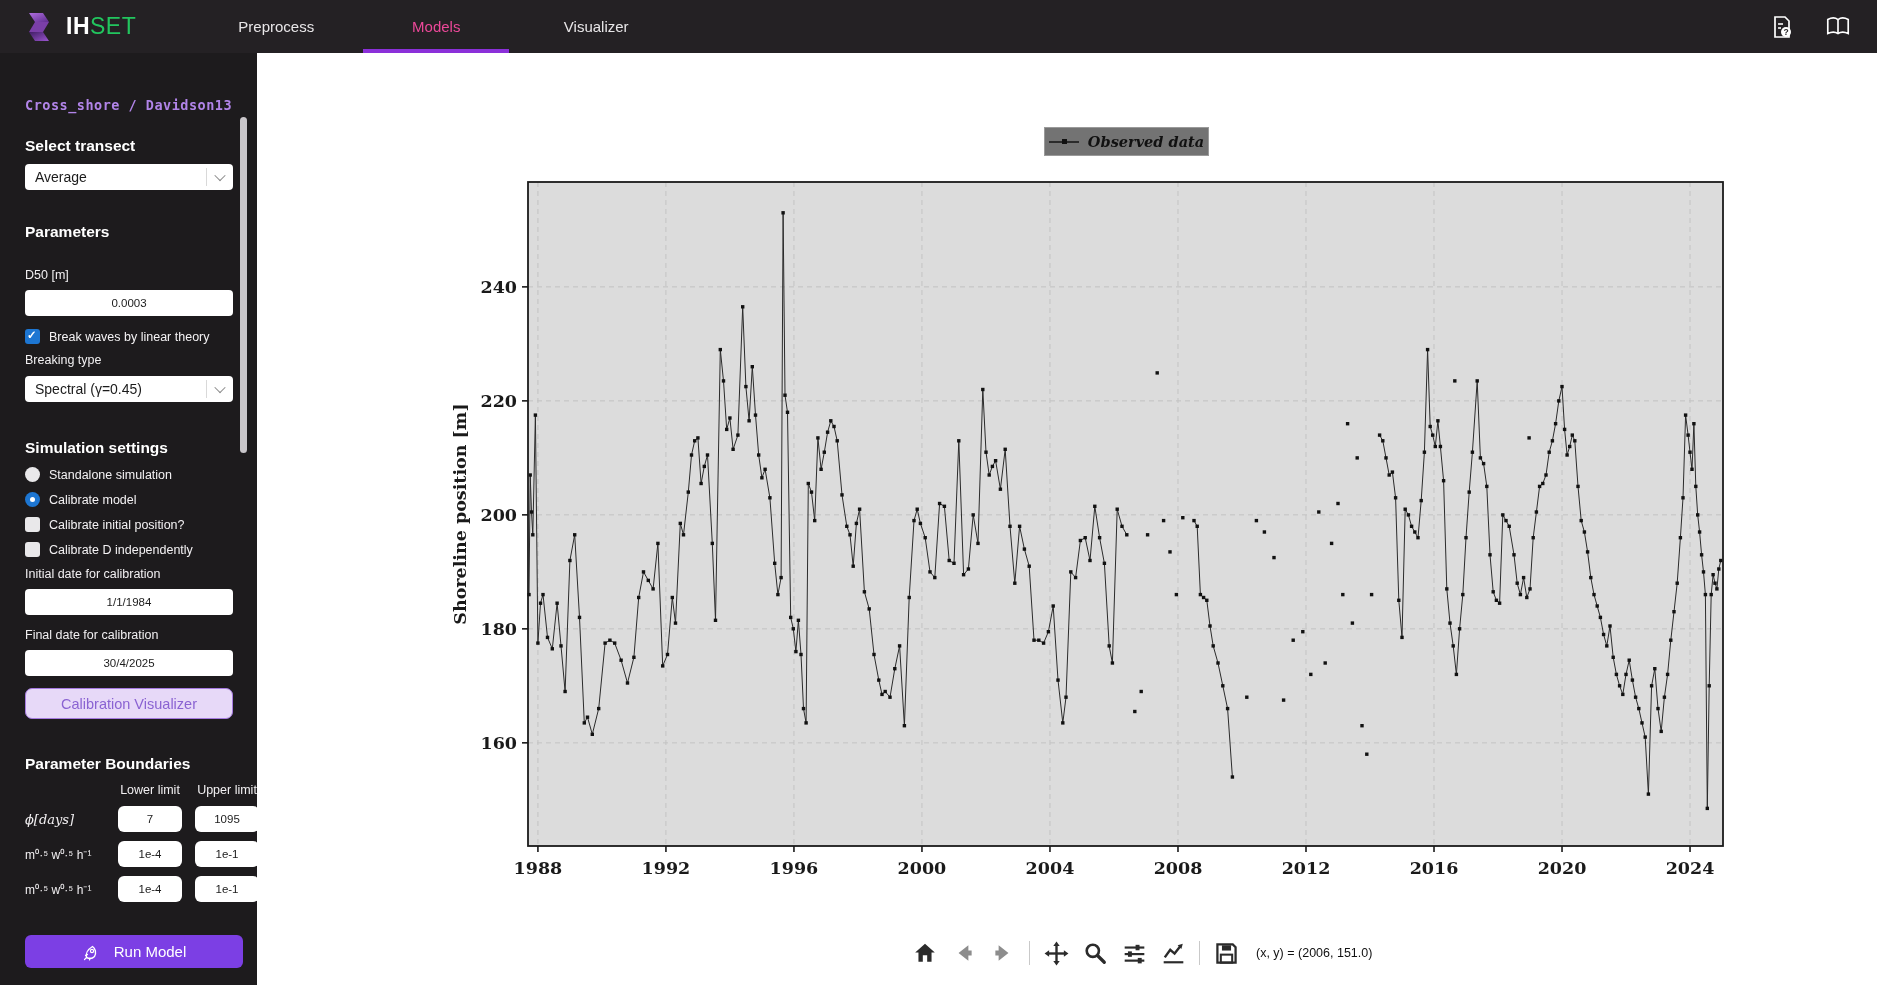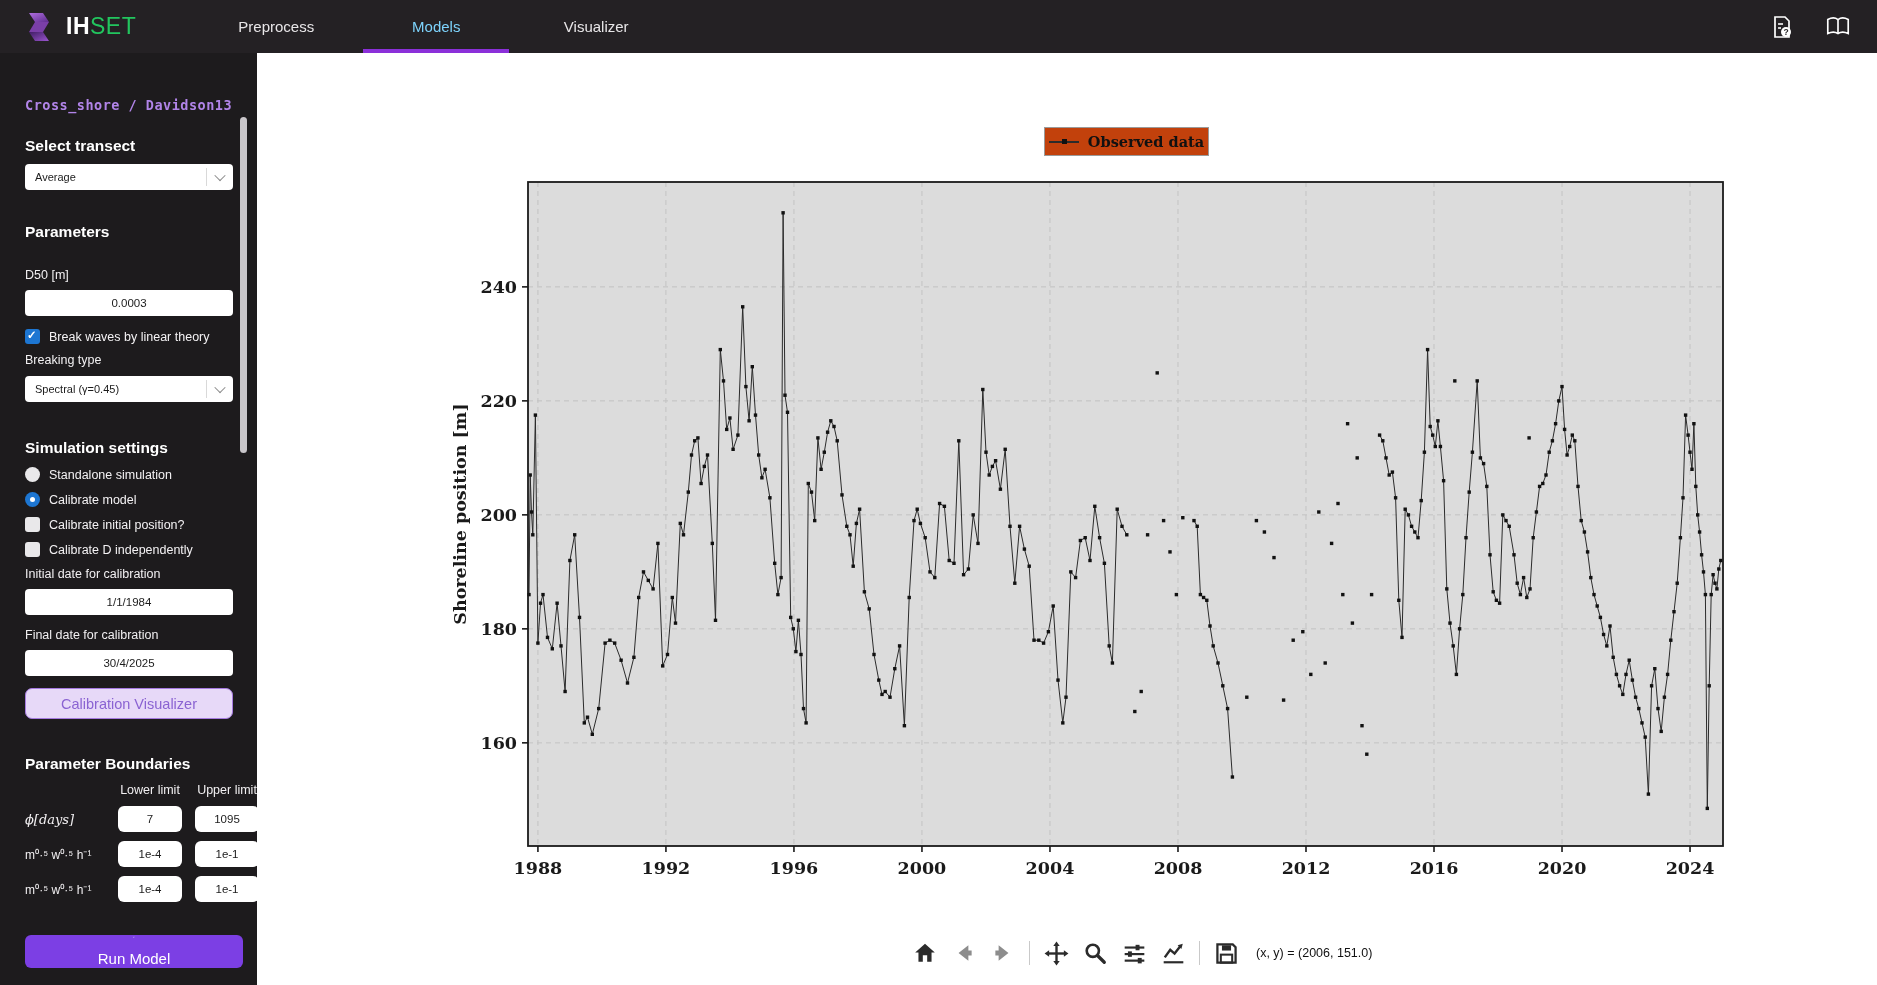--- a/index.html
+++ b/index.html
@@ -6,57 +6,57 @@
   #app{position:relative;width:1877px;height:985px;overflow:hidden;background:#ffffff;}
 
   
   #navbar{position:absolute;left:0;top:0;width:1877px;height:53px;background:#242124;display:flex;align-items:center;z-index:5;}
   #brand{display:flex;align-items:center;gap:10px;margin-left:22px;}
   #brand .brand-text{font-size:23px;letter-spacing:.5px;color:#fff;}
   #brand .bold{font-weight:800;}
   #brand .light{font-weight:300;color:#22c55e;}
   #tabs{display:flex;margin-left:60px;height:53px;}
   .tab{width:160px;height:53px;display:flex;align-items:center;justify-content:center;position:relative;cursor:pointer;color:#e8e6e8;font-size:15px;}
-  .tab.active{color:#7dd3fc;justify-content:center;}
+  .tab.active{color:#ec4899;justify-content:center;}
   .tab.active .underline{position:absolute;left:7px;right:7px;bottom:0;height:4px;background:#8b30d9;}
   #nav-icons{margin-left:auto;margin-right:26px;display:flex;gap:30px;align-items:center;}
   #nav-icons svg{display:block;}
 
   
   #sidebar{position:absolute;left:0;top:53px;width:257px;height:932px;background:#1d1b1d;color:#f4f2f4;box-sizing:border-box;padding:44px 0 0 25px;}
   #sb-scroll{position:absolute;left:240px;top:64px;width:7px;height:336px;border-radius:4px;background:#c9c6ca;}
   .sb-inner{width:208px;}
   #breadcrumb{font-family:"DejaVu Sans Mono",monospace;font-weight:bold;font-size:13.5px;color:#b184e8;letter-spacing:.5px;}
   .sb-heading{font-size:15.5px;font-weight:bold;color:#ffffff;}
   .sb-label{font-size:12.5px;color:#f2f0f2;}
   .sb-select{margin-top:9px;height:26px;background:#ffffff;border-radius:4px;display:flex;align-items:center;cursor:pointer;}
-  .sb-select .val{flex:1;font-size:11px;color:#1b1b1b;padding-left:10px;}
+  .sb-select .val{flex:1;font-size:14px;color:#1b1b1b;padding-left:10px;}
   .sb-select .chev{width:26px;height:18px;border-left:1px solid #d9d9d9;display:flex;align-items:center;justify-content:center;}
   .chev i{display:block;width:7px;height:7px;border-right:1.6px solid #8a8a8a;border-bottom:1.6px solid #8a8a8a;transform:rotate(45deg) translate(-1px,-1px);}
   .sb-input{margin-top:8px;height:26px;background:#ffffff;border:none;border-radius:4px;width:100%;box-sizing:border-box;text-align:center;font-size:11.5px;color:#1b1b1b;font-family:"Liberation Sans",sans-serif;}
   .opt-row{display:flex;align-items:center;gap:9px;margin-top:10px;}
   .opt-row .lbl{font-size:12.5px;color:#f4f2f4;text-align:center;}
   .radio{width:15px;height:15px;border-radius:50%;background:#e9e8ea;flex:0 0 15px;position:relative;}
   .radio.on{background:#1d76d2;}
   .radio.on::after{content:"";position:absolute;left:5px;top:5px;width:5px;height:5px;border-radius:50%;background:#ffffff;}
   .check{width:15px;height:15px;border-radius:3px;background:#e9e8ea;flex:0 0 15px;position:relative;}
   .check.on{background:#1d76d2;}
   .check.on::after{content:"✓";position:absolute;left:2px;top:-1px;color:#fff;font-size:11.5px;font-weight:bold;}
   #calib-btn{margin-top:12px;width:100%;height:31px;background:#e7d9f8;border:1.5px solid #a57ae0;border-radius:7px;color:#8a63d2;font-size:14.5px;cursor:pointer;font-family:"Liberation Sans",sans-serif;}
   #bounds-grid{display:grid;grid-template-columns:80px 64px 64px;column-gap:13px;row-gap:9px;align-items:center;margin-top:10px;}
   .bnd-head{font-size:12.5px;color:#f2f0f2;text-align:center;}
   .bnd-label{font-size:12px;color:#f2f0f2;}
   .bnd-label.phi{font-family:"DejaVu Serif",serif;font-style:italic;font-size:13px;}
   .bnd-input{height:26px;background:#fff;border-radius:6px;display:flex;align-items:center;justify-content:center;font-size:11.5px;color:#1b1b1b;cursor:text;}
-  #run-btn{position:absolute;left:25px;bottom:17px;width:218px;height:33px;background:#7c3fe4;border:none;border-radius:6px;color:#ffffff;font-size:15px;display:flex;align-items:center;justify-content:center;gap:12px;cursor:pointer;font-family:"Liberation Sans",sans-serif;flex-direction:column;}
+  #run-btn{position:absolute;left:25px;bottom:17px;width:218px;height:33px;background:#7c3fe4;border:none;border-radius:6px;color:#ffffff;font-size:15px;display:flex;align-items:center;justify-content:center;gap:12px;cursor:pointer;font-family:"Liberation Sans",sans-serif;}
 
   
   #main{position:absolute;left:257px;top:53px;width:1620px;height:932px;background:#ffffff;}
   #chart-svg{position:absolute;left:0;top:0;}
-  #legend{position:absolute;left:787px;top:74px;width:163px;height:27px;background:#c2410c;border:1px solid #9a9a9a;display:flex;align-items:center;justify-content:center;gap:9px;}
+  #legend{position:absolute;left:787px;top:74px;width:163px;height:27px;background:#737373;border:1px solid #9a9a9a;display:flex;align-items:center;justify-content:center;gap:9px;font-style:italic;}
   #legend .lmark{position:relative;width:30px;height:2px;background:#2b2b2b;}
   #legend .lmark::after{content:"";position:absolute;left:13px;top:-2px;width:5px;height:5px;background:#111;}
   #legend .ltext{font-family:"DejaVu Serif",serif;font-weight:bold;font-size:14.5px;color:#111;}
 
   
   #plot-toolbar{position:absolute;left:655px;top:882px;height:36px;display:flex;align-items:center;gap:13px;}
   .tb-icon{width:26px;height:26px;display:flex;align-items:center;justify-content:center;cursor:pointer;}
   .tb-sep{width:1px;height:24px;background:#c9c9c9;}
   #coords{font-size:12.5px;color:#111;margin-left:4px;white-space:nowrap;}
 </style>

